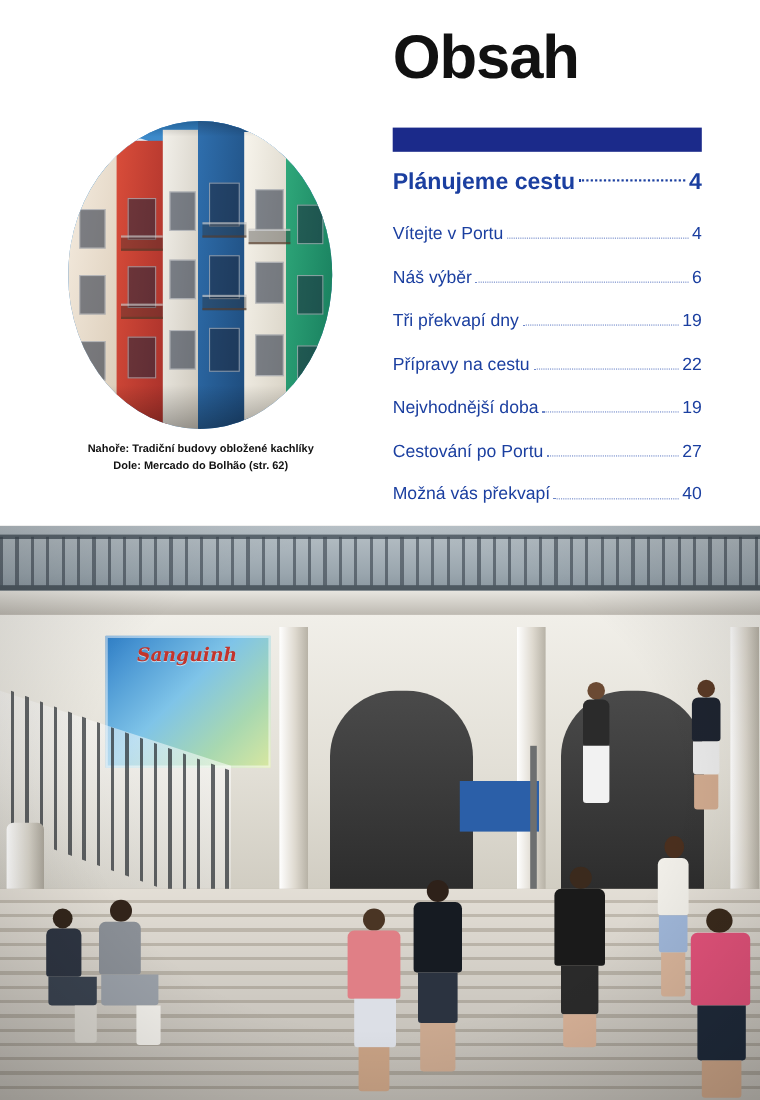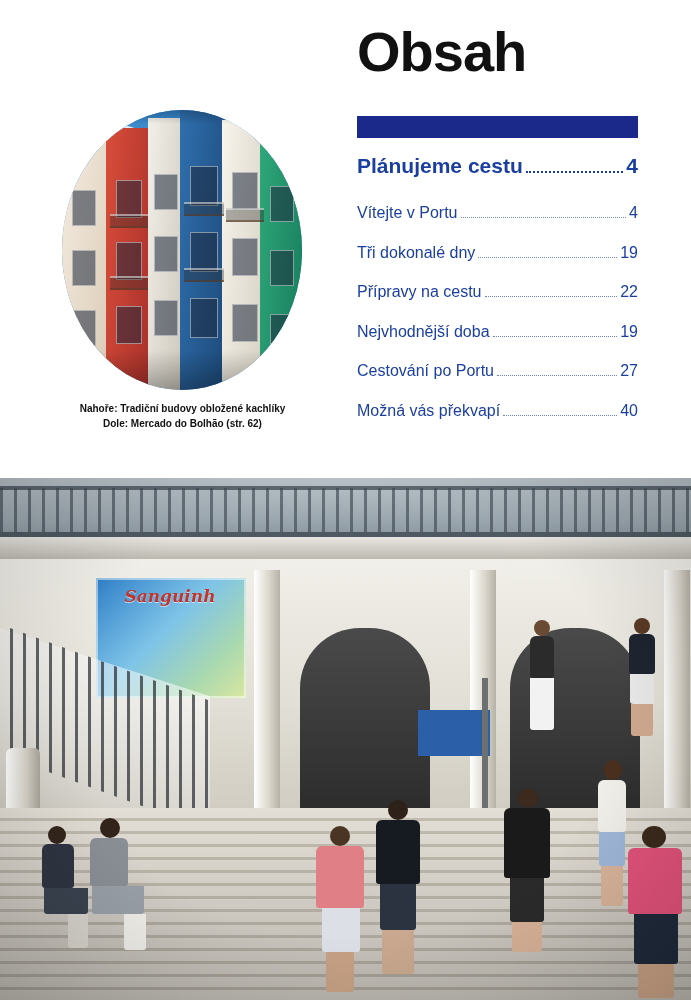--- a/index.html
+++ b/index.html
@@ -99,21 +99,21 @@
     top: 116px;
     width: 281px;
   }
   .toc-bar {
     width: 281px;
     height: 22px;
     background: #1b2a8a;
   }
   .toc-head {
     display: flex;
-    align-items: flex-end;
+    align-items: center;
     margin-top: 16px;
     color: #1b3fa0;
     font-size: 21px;
     font-weight: bold;
   }
   .toc-head .lbl { white-space: nowrap; }
   .toc-head .dots {
     flex: 1;
     border-bottom: 2px dotted #1b3fa0;
     margin: 0 3px 5px 3px;
@@ -314,21 +314,26 @@
       <span class="pg">4</span>
     </div>
 
     <div class="toc-list">
       <div class="toc-row">
         <span class="lbl">Vítejte v Portu</span>
         <span class="dots"></span>
         <span class="pg">4</span>
       </div>
       <div class="toc-row">
-        <span class="lbl">Tři dokonalé dny</span>
+        <span class="lbl">Náš výběr</span>
+        <span class="dots"></span>
+        <span class="pg">6</span>
+      </div>
+      <div class="toc-row">
+        <span class="lbl">Tři překvapí dny</span>
         <span class="dots"></span>
         <span class="pg">19</span>
       </div>
       <div class="toc-row">
         <span class="lbl">Přípravy na cestu</span>
         <span class="dots"></span>
         <span class="pg">22</span>
       </div>
       <div class="toc-row">
         <span class="lbl">Nejvhodnější doba</span>

